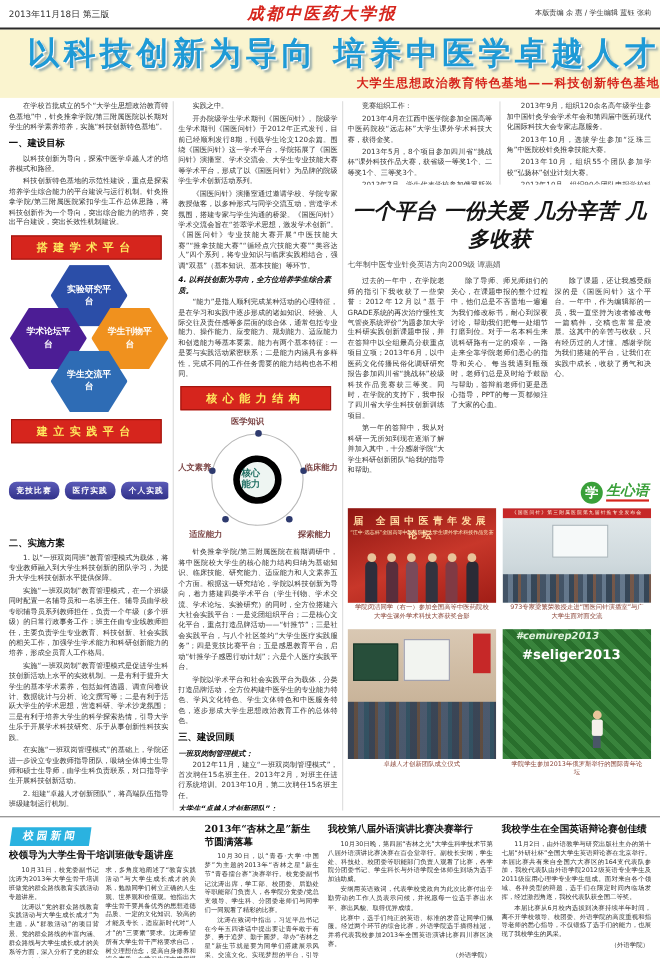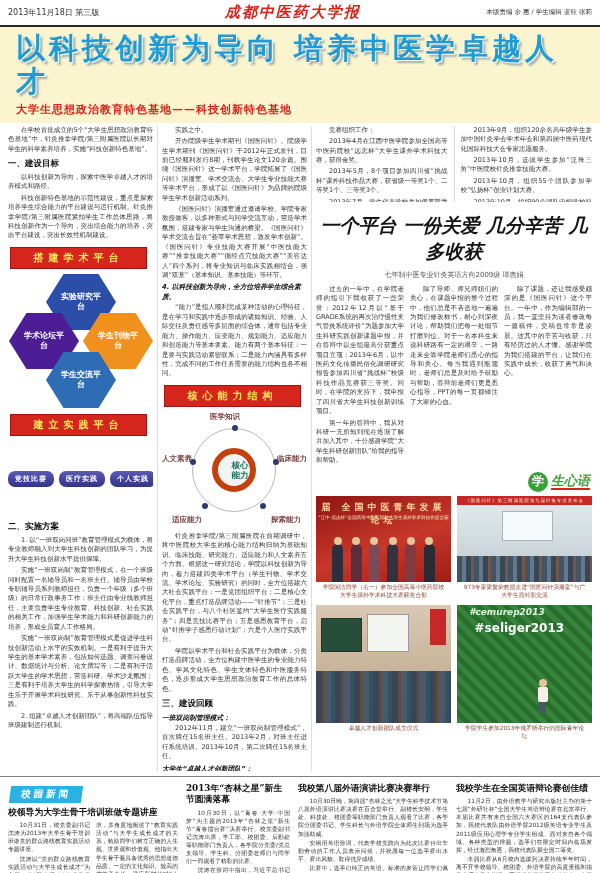--- a/index.html
+++ b/index.html
@@ -7,21 +7,21 @@
   .page{width:600px;height:873px;margin:0 auto;background:#fff;position:relative;overflow:hidden;
         font-family:"DejaVu Sans",sans-serif;color:#222}
   
   .topbar{height:27px;display:flex;align-items:center;justify-content:space-between;
           padding:0 8px;border-bottom:2px solid #2a2a2a}
   .tb-date{font-size:8px;color:#333;white-space:nowrap}
   .tb-masthead{font-family:"DejaVu Serif",serif;font-style:italic;font-weight:bold;
                font-size:15px;color:#d6251d;letter-spacing:2px;white-space:nowrap}
   .tb-editors{font-size:6.5px;color:#333;white-space:nowrap}
   
-  .band{background:#faf4cf;text-align:left;padding:5px 16px 6px}
+  .band{background:#faf4cf;text-align:right;padding:5px 0 6px}
   .headline{font-size:29px;font-weight:bold;color:#1e9ad6;letter-spacing:4px;line-height:1.15;
             text-shadow:1px 1px 0 #fff,3px 3px 2px rgba(40,90,130,.45)}
   .subtitle{font-size:11px;font-weight:bold;color:#d6251d;margin-top:3px;letter-spacing:1px}
   
   .main{display:flex;gap:4px;padding:3px 8px 0;height:648px;overflow:hidden}
   .vsep{width:1px;background:#ddd;flex:none}
   .col{overflow:hidden}
   .col-left,.col-mid{width:145px;flex:none}
   .col-right{flex:1;display:flex;flex-direction:column;overflow:hidden}
   .para{font-size:6.5px;line-height:1.45;text-align:justify;text-indent:2em;margin-bottom:2px;color:#333}
@@ -48,33 +48,33 @@
   .cyl-teal{background:linear-gradient(#8cc9e2,#4796bb)}
   .bigcircle{width:46px;height:46px;border-radius:50%;background:#efa01f;border:4px solid #8b2014;
              color:#7a1408;font-weight:bold;font-size:9px;display:flex;align-items:center;
              justify-content:center;text-align:center;line-height:1.2;flex:none}
   .bigcircle span{width:30px;display:block}
   .chev{color:#9aa;font-size:9px;flex:none}
   
   .corewrap{position:relative;height:118px;margin:3px 0 2px}
   .core-ring{position:absolute;left:30px;top:16px;width:84px;height:84px;border:1px solid #b8b8b8;border-radius:50%}
   .core-center{position:absolute;left:50px;top:36px;width:44px;height:44px;border-radius:50%;
-               background:#eef5f2;border:6px solid #c2410c;display:flex;align-items:center;justify-content:flex-end;
+               background:#eef5f2;border:6px solid #000000;display:flex;align-items:center;justify-content:flex-start;
                font-size:8.5px;font-weight:bold;color:#1f6e62;text-align:center;line-height:1.2}
   .core-center span{width:20px;display:block}
   .cdot{position:absolute;width:6px;height:6px;border-radius:50%;background:#2e3a6e}
   .clabel{position:absolute;font-size:7.5px;font-weight:bold;color:#7b4444;white-space:nowrap}
   
   .right-top{display:flex;gap:6px;height:76px;overflow:hidden}
   .rt-col{flex:1;overflow:hidden}
   
   .essay{position:relative;margin-top:2px}
   .essay-headline{font-family:"DejaVu Serif",serif;font-weight:bold;font-style:italic;font-size:19px;
                   text-align:center;color:#151515;letter-spacing:0;margin:9px 0 5px}
-  .essay-byline{font-size:7px;color:#555;text-align:center;margin-bottom:5px}
+  .essay-byline{font-size:7px;color:#555;text-align:left;margin-bottom:5px}
   .essay-cols{display:flex;gap:6px;height:206px;overflow:hidden}
   .essay-col{flex:1;overflow:hidden}
   .voice-badge{position:absolute;right:0;bottom:-2px;background:rgba(255,255,255,.92);
                display:flex;align-items:center;gap:3px;padding:1px 2px}
   .voice-circle{width:20px;height:20px;border-radius:50%;background:#3aa03a;color:#fff;font-weight:bold;
                 font-size:12px;display:flex;align-items:center;justify-content:center}
   .voice-script{font-family:"DejaVu Serif",serif;font-style:italic;font-weight:bold;font-size:13px;
                 color:#3aa03a;border-bottom:2px solid #d6251d;line-height:1.1}
   
   .photos{display:grid;grid-template-columns:1fr 1fr;gap:2px 6px;margin-top:5px}
@@ -187,20 +187,21 @@
           <div class="cyl cyl-teal">核心文化</div>
           <div class="cyl cyl-teal">感恩教育</div>
         </div>
       </div>
 
       <div class="sec-h">二、实施方案</div>
       <div>
           <p class="para">1. 以“一班双岗同班”教育管理模式为载体，将专业教师融入到大学生科技创新的团队学习，为提升大学生科技创新水平提供保障。</p>
           <p class="para">实施“一班双岗制”教育管理模式，在一个班级同时配置一名辅导员和一名班主任。辅导员由学校专职辅导员系列教师担任，负责一个年级（多个班级）的日常行政事务工作；班主任由专业线教师担任，主要负责学生专业教育、科技创新、社会实践的相关工作，加强学生学术能力和科研创新能力的培养，形成全员育人工作格局。</p>
           <p class="para">实施“一班双岗制”教育管理模式是促进学生科技创新活动上水平的实效机制。一是有利于提升大学生的基本学术素养，包括如何选题、调查问卷设计、数据统计与分析、论文撰写等；二是有利于活跃大学生的学术思想，营造科研、学术沙龙氛围；三是有利于培养大学生的科学探索热情，引导大学生乐于开展学术科技研究、乐于从事创新性科技实践。</p>
+          <p class="para">在实施“一班双岗管理模式”的基础上，学院还进一步设立专业教师指导团队，吸纳全体博士生导师和硕士生导师，由学生科负责联系，对口指导学生开展科技创新活动。</p>
           <p class="para">2. 组建“卓越人才创新团队”，将高端队伍指导班级建制运行机制。</p>
         </div>
     </div>
 
     <div class="vsep"></div>
 
     <div class="col col-mid">
       <div>
           <p class="para">实践之中。</p>
           <p class="para">开办院级学生学术期刊《国医问针》。院级学生学术期刊《国医问针》于2012年正式发刊，目前已经顺利发行8期，刊载学生论文120余篇。围绕《国医问针》这一学术平台，学院拓展了《国医问针》演播室、学术交流会、大学生专业技能大赛等学术平台，形成了以《国医问针》为品牌的院级学生学术创新活动系列。</p>

